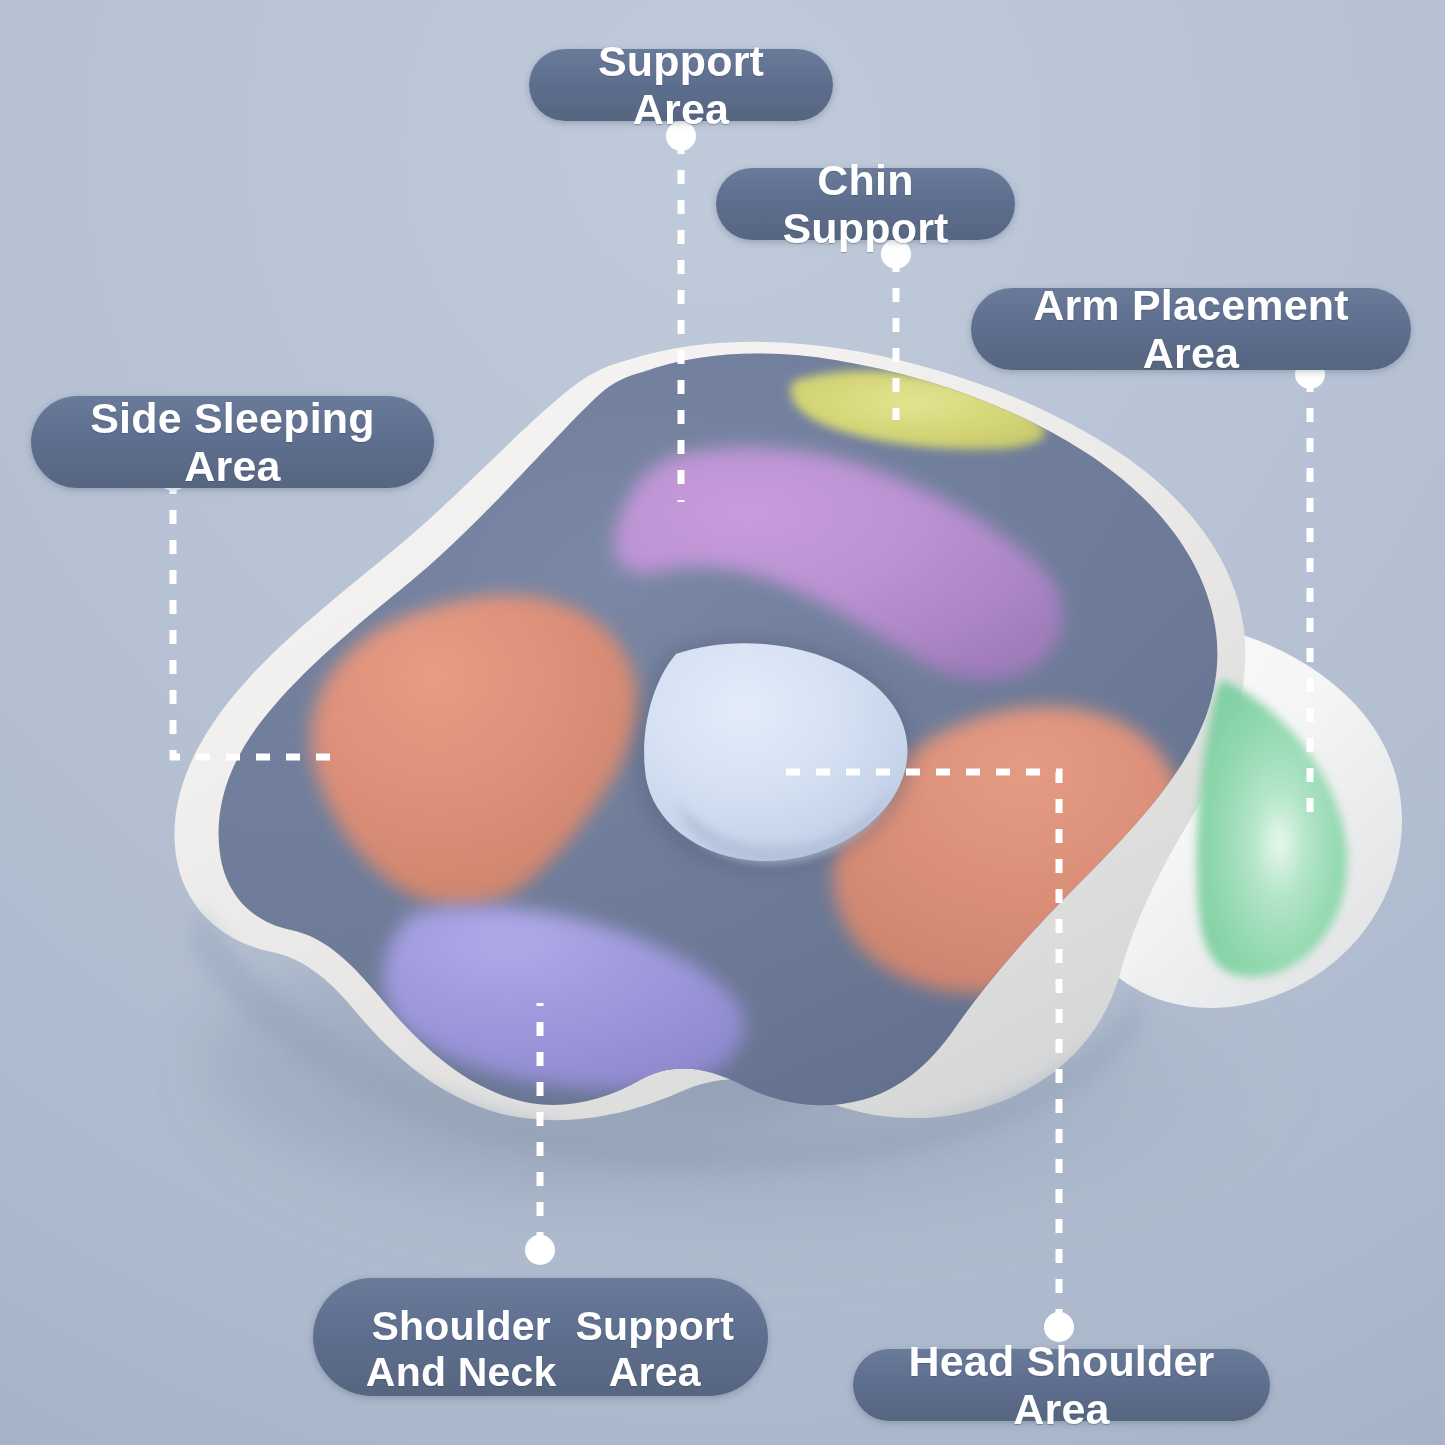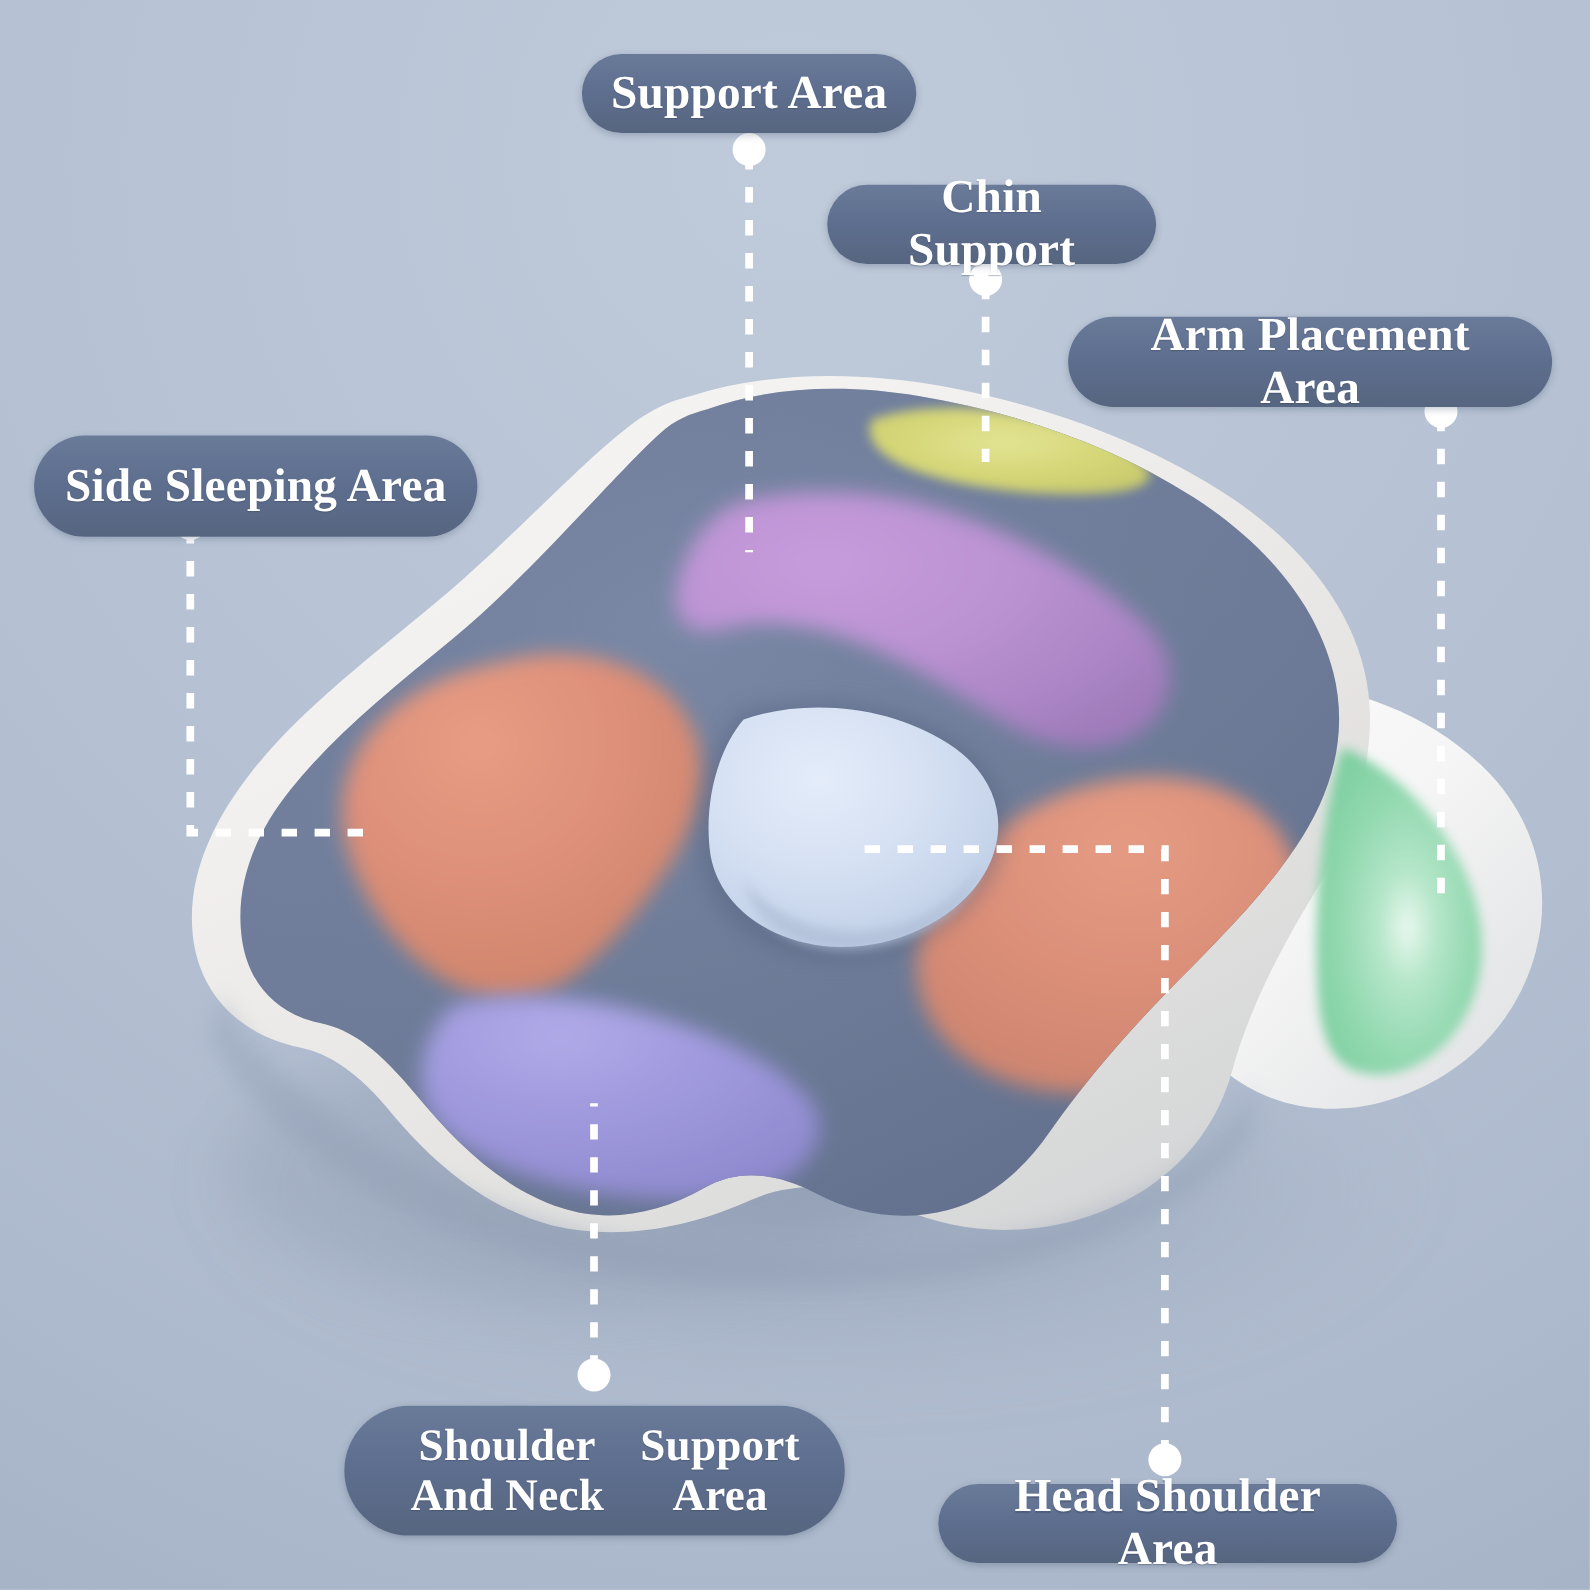--- a/index.html
+++ b/index.html
@@ -28,36 +28,36 @@
   
   .pill {
     position: absolute;
     display: flex;
     align-items: center;
     justify-content: center;
     box-sizing: border-box;
     border-radius: 999px;
     background: linear-gradient(180deg, #6a7a99 0%, #5d6d8d 52%, #566680 100%);
     color: #ffffff;
-    font-family: Liberation Serif, serif;
+    font-family: Liberation Sans, sans-serif;
     font-weight: 700;
     letter-spacing: 0.2px;
     text-align: center;
     line-height: 1.12;
     white-space: pre-line;
     box-shadow: 0 2px 7px rgba(60, 75, 100, 0.30);
     text-shadow: 0 1px 1px rgba(45, 60, 85, 0.35);
     padding: 0 26px;
     user-select: none;
   }
   .pill.one-line { font-size: 43px; }
-  .pill.two-line { font-size: 41px; padding: 16px 34px; }
+  .pill.two-line { font-size: 41px; padding: 0 34px; align-items: flex-end; }
 
   #pill-support-area      { left: 529px;  top: 49px;   width: 304px;  height: 72px; }
-  #pill-chin-support      { left: 752px;  top: 168px;  width: 299px;  height: 72px; }
+  #pill-chin-support      { left: 716px;  top: 168px;  width: 299px;  height: 72px; }
   #pill-arm-placement     { left: 971px;  top: 288px;  width: 440px;  height: 82px; }
   #pill-side-sleeping     { left: 31px;   top: 396px;  width: 403px;  height: 92px; }
   #pill-shoulder-neck     { left: 313px;  top: 1278px; width: 455px;  height: 118px; }
   #pill-head-support      { left: 853px;  top: 1349px; width: 417px;  height: 72px; }
 </style>
 </head>
 <body>
 
 <div id="stage">
 

